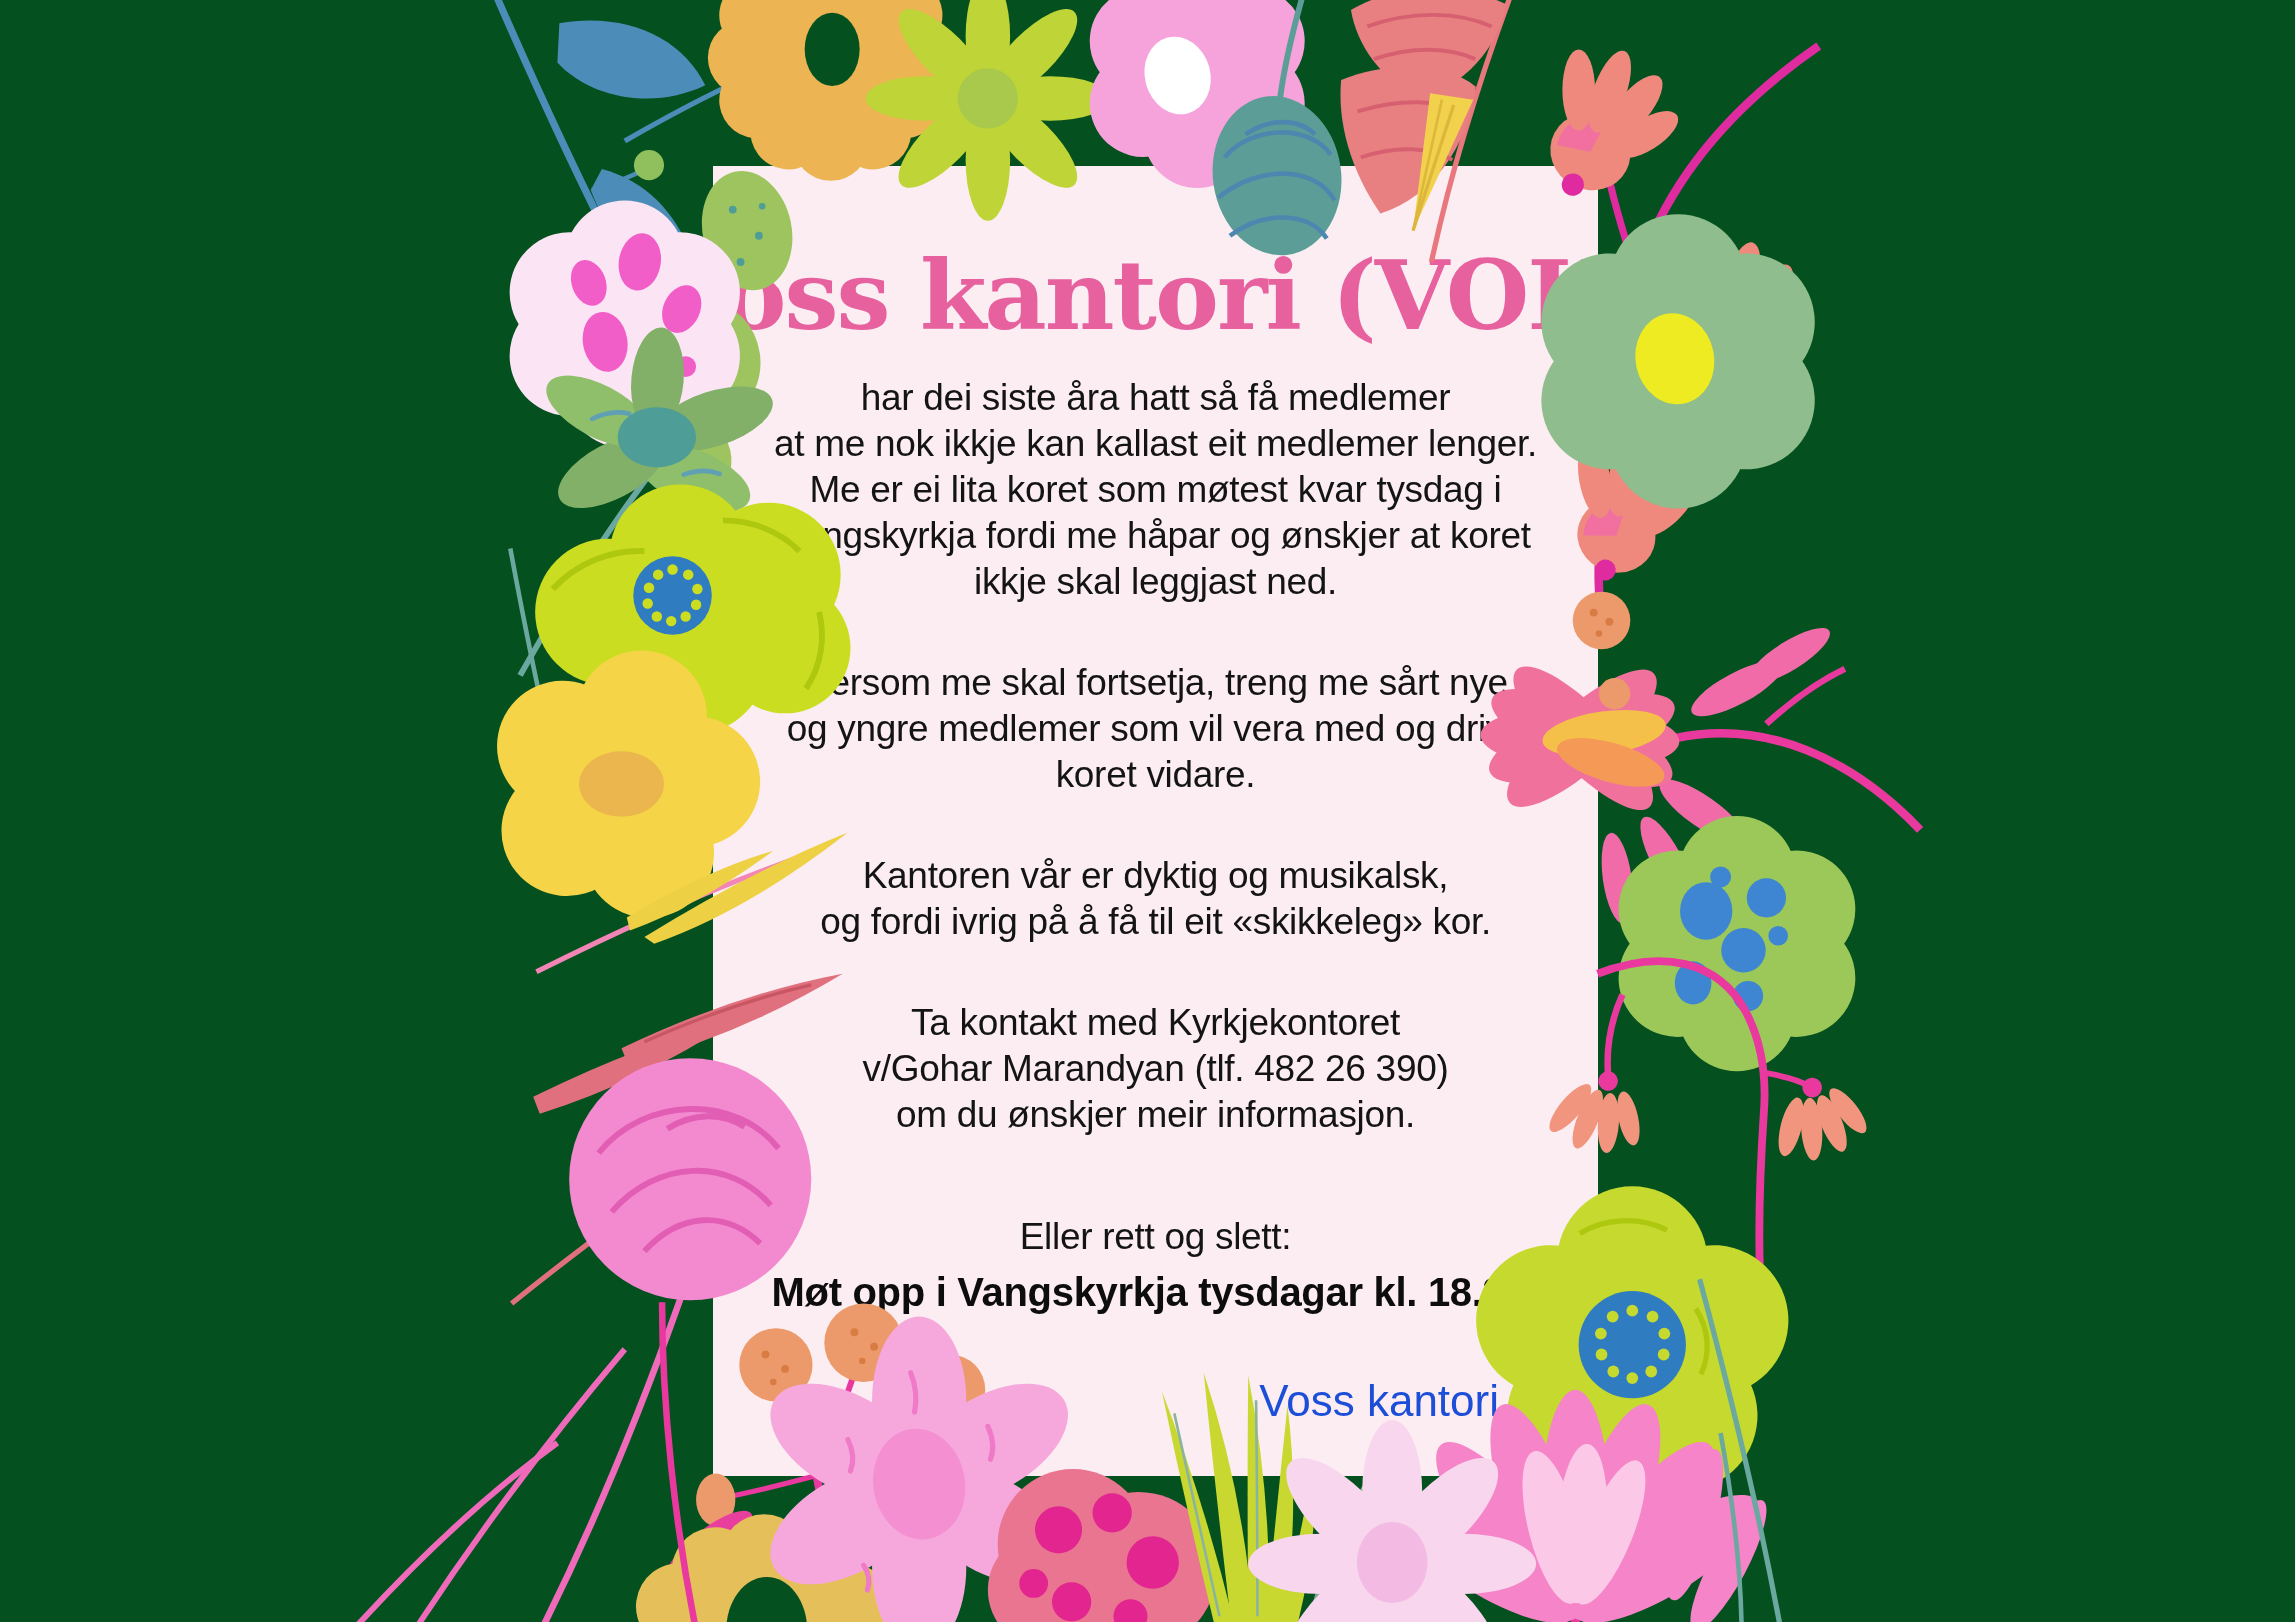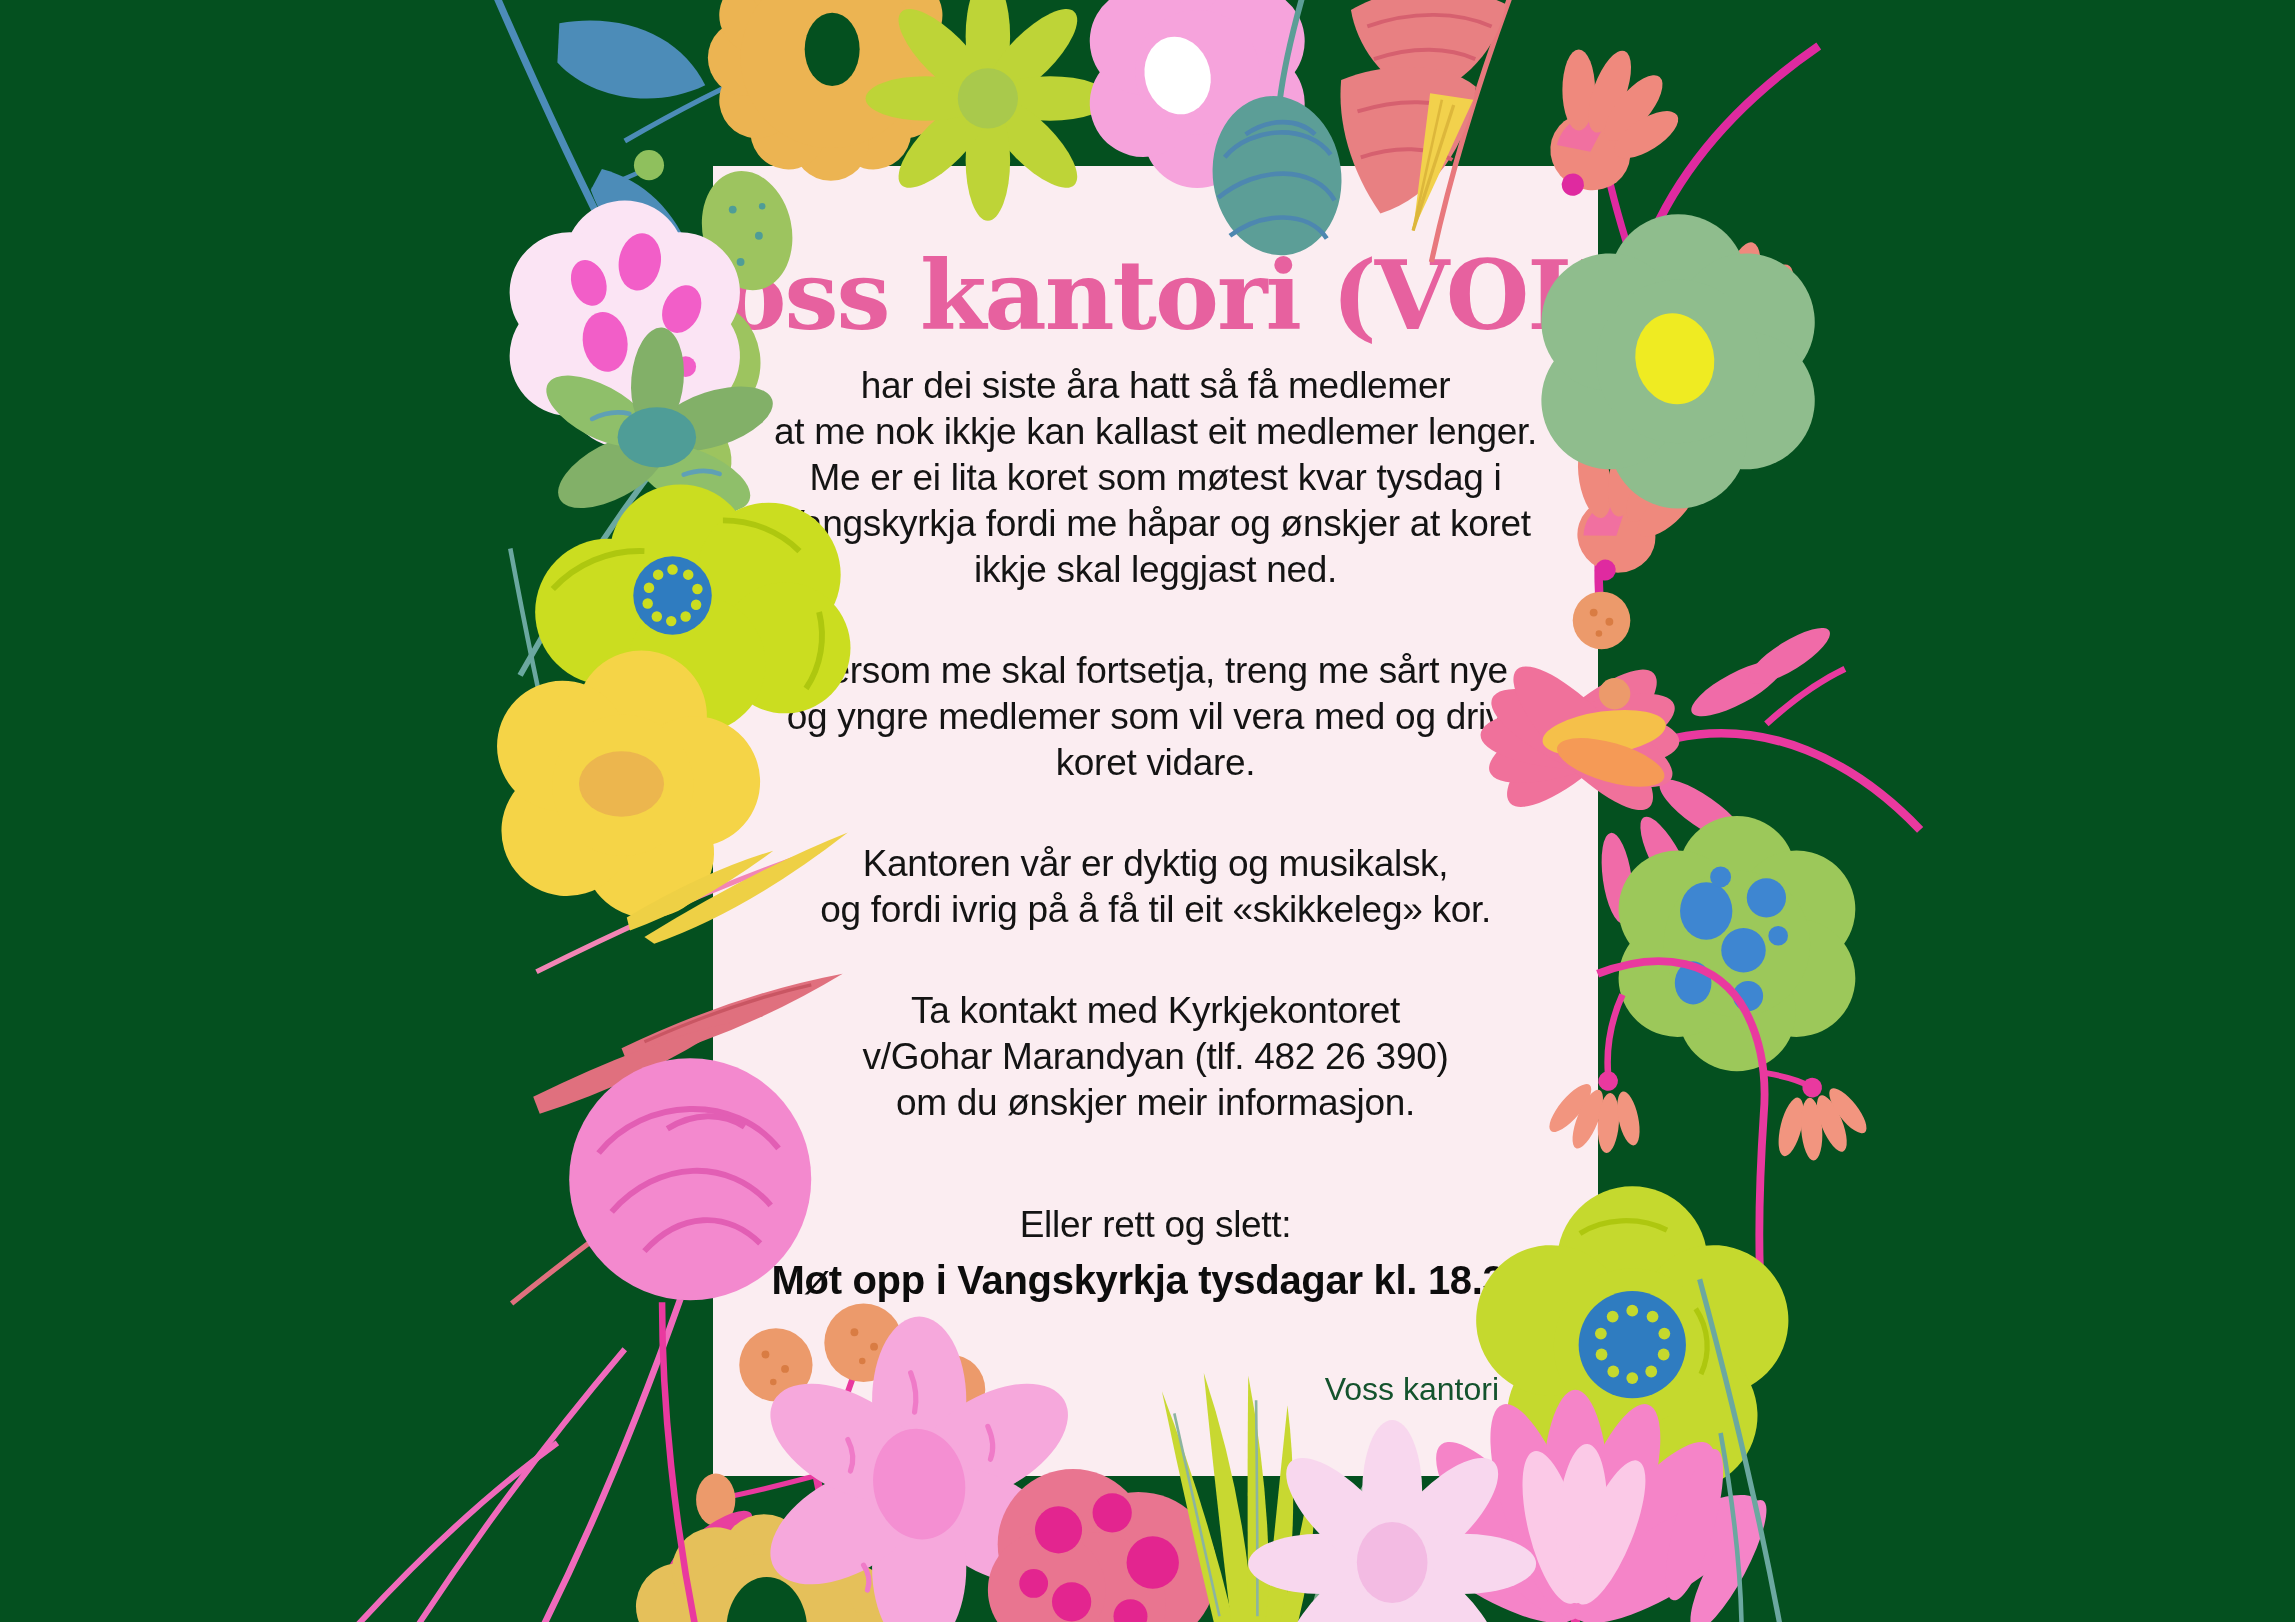--- a/index.html
+++ b/index.html
@@ -31,38 +31,38 @@
     white-space:nowrap;
   }
   .para{
     margin-top:55px;
     text-align:center;
     color:#141414;
     font-size:37px;
     line-height:46px;
     letter-spacing:-0.3px;
   }
-  .para.first{margin-top:14px;}
+  .para.first{margin-top:26px;}
   .para.last{margin-top:76px;}
   .highlight{
     margin-top:6.5px;
     text-align:center;
     color:#0d0d0d;
     font-weight:bold;
     font-size:40px;
     line-height:52px;
     letter-spacing:-0.3px;
     white-space:nowrap;
   }
   .signature{
     margin-top:60px;
     align-self:flex-end;
     padding-right:60px;
-    color:#14532d;
-    font-size:32px;
+    color:#1d4ed8;
+    font-size:44px;
     line-height:46px;
   }
   svg.decor{
     position:absolute;left:0;top:0;
     width:2295px;height:1623px;
     z-index:2;
     pointer-events:none;
   }
 </style>
 </head>

